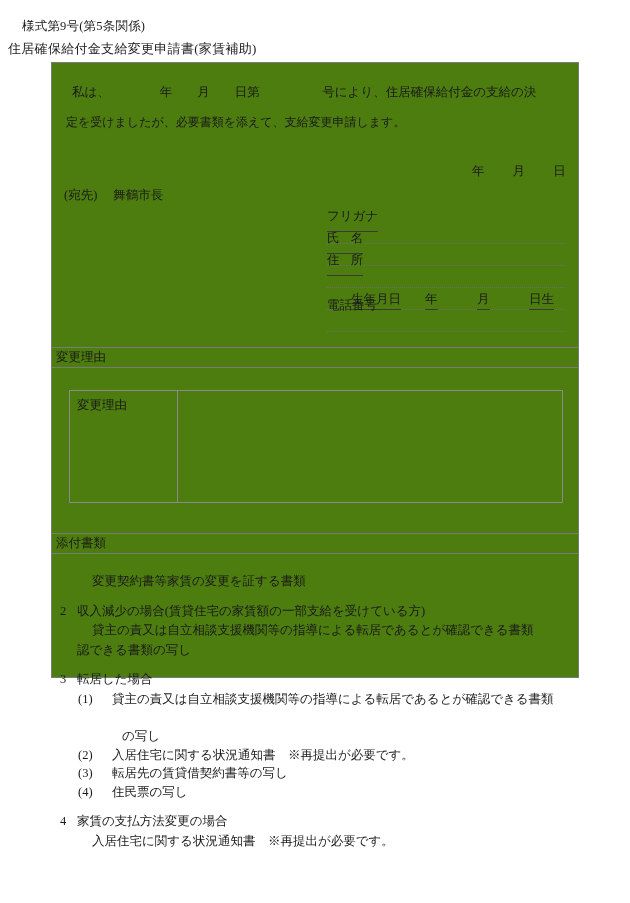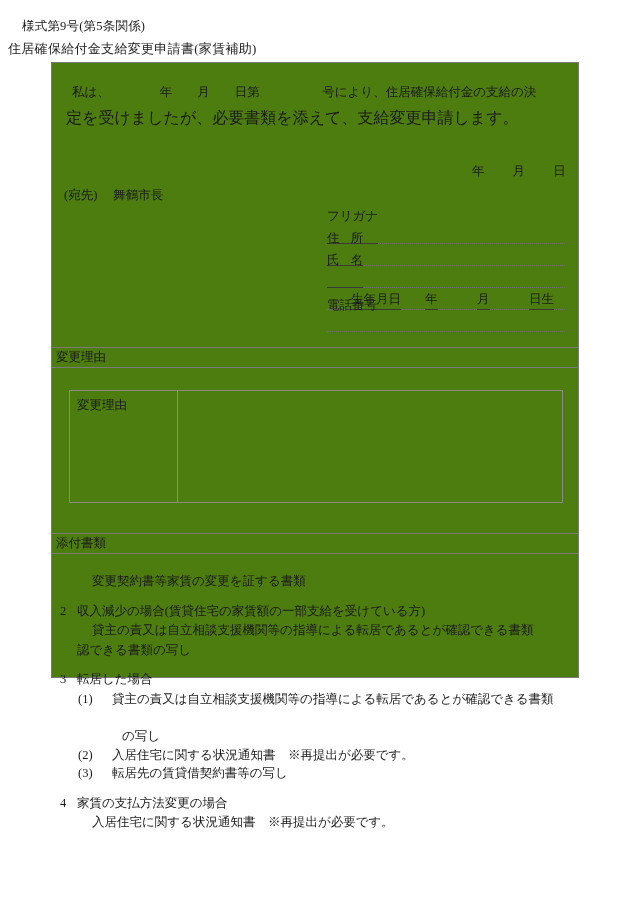--- a/index.html
+++ b/index.html
@@ -61,22 +61,22 @@
     left: 20px;
     top: 23px;
     right: 12px;
     font-size: 12.5px;
     line-height: 1.0;
     white-space: nowrap;
   }
   .stmt-line2 {
     position: absolute;
     left: 14px;
-    top: 47px;
-    font-size: 16px;
+    top: 53px;
+    font-size: 12px;
     line-height: 1.0;
     white-space: nowrap;
   }
   .ymd-line {
     position: absolute;
     right: 12px;
     top: 100px;
     font-size: 12.5px;
     white-space: nowrap;
     letter-spacing: 0.2px;
@@ -101,23 +101,23 @@
   }
   .app-row {
     position: relative;
     height: 22px;
     font-size: 12.5px;
     white-space: nowrap;
   }
   .app-label {
     position: absolute;
     left: 0;
-    bottom: 3px;
+    bottom: 15px;
     border-bottom: 1px solid #3a3a3a;
-    padding-bottom: 18px;
+    padding-bottom: 6px;
     z-index: 2;
     background: transparent;
   }
   .app-dots {
     position: absolute;
     left: 0;
     right: 0;
     bottom: 3px;
     border-bottom: 1px dotted #6e6e6e;
     height: 0;
@@ -241,26 +241,26 @@
 
     <div class="applicant">
 
       <div class="app-row">
         <span class="app-dots"></span>
         <span class="app-label">フリガナ</span>
       </div>
 
       <div class="app-row">
         <span class="app-dots"></span>
+        <span class="app-label"><span class="sp">氏</span><span>名</span></span>
+      </div>
+
+      <div class="app-row">
+        <span class="app-dots"></span>
         <span class="app-label"><span class="sp">住</span><span>所</span></span>
-      </div>
-
-      <div class="app-row">
-        <span class="app-dots"></span>
-        <span class="app-label"><span class="sp">氏</span><span>名</span></span>
       </div>
 
       <div class="app-row">
         <span class="app-dots"></span>
         <span class="bd-seg bd-label">生年月日</span>
         <span class="bd-seg bd-y">年</span>
         <span class="bd-seg bd-m">月</span>
         <span class="bd-seg bd-d">日生</span>
       </div>
 
@@ -310,20 +310,23 @@
       </div>
 
       <div class="att-sub">
         <span class="att-sub-no">(2)</span><span>入居住宅に関する状況通知書　※再提出が必要です。</span>
       </div>
 
       <div class="att-sub">
         <span class="att-sub-no">(3)</span><span>転居先の賃貸借契約書等の写し</span>
       </div>
 
+      <div class="att-sub">
+        <span class="att-sub-no">(4)</span><span>住民票の写し</span>
+      </div>
     </div>
 
     <div class="att-group">
       <div class="att-head">
         <span class="att-num">4</span><span>家賃の支払方法変更の場合</span>
       </div>
       <div class="att-detail">入居住宅に関する状況通知書　※再提出が必要です。</div>
     </div>
 
   </div>

